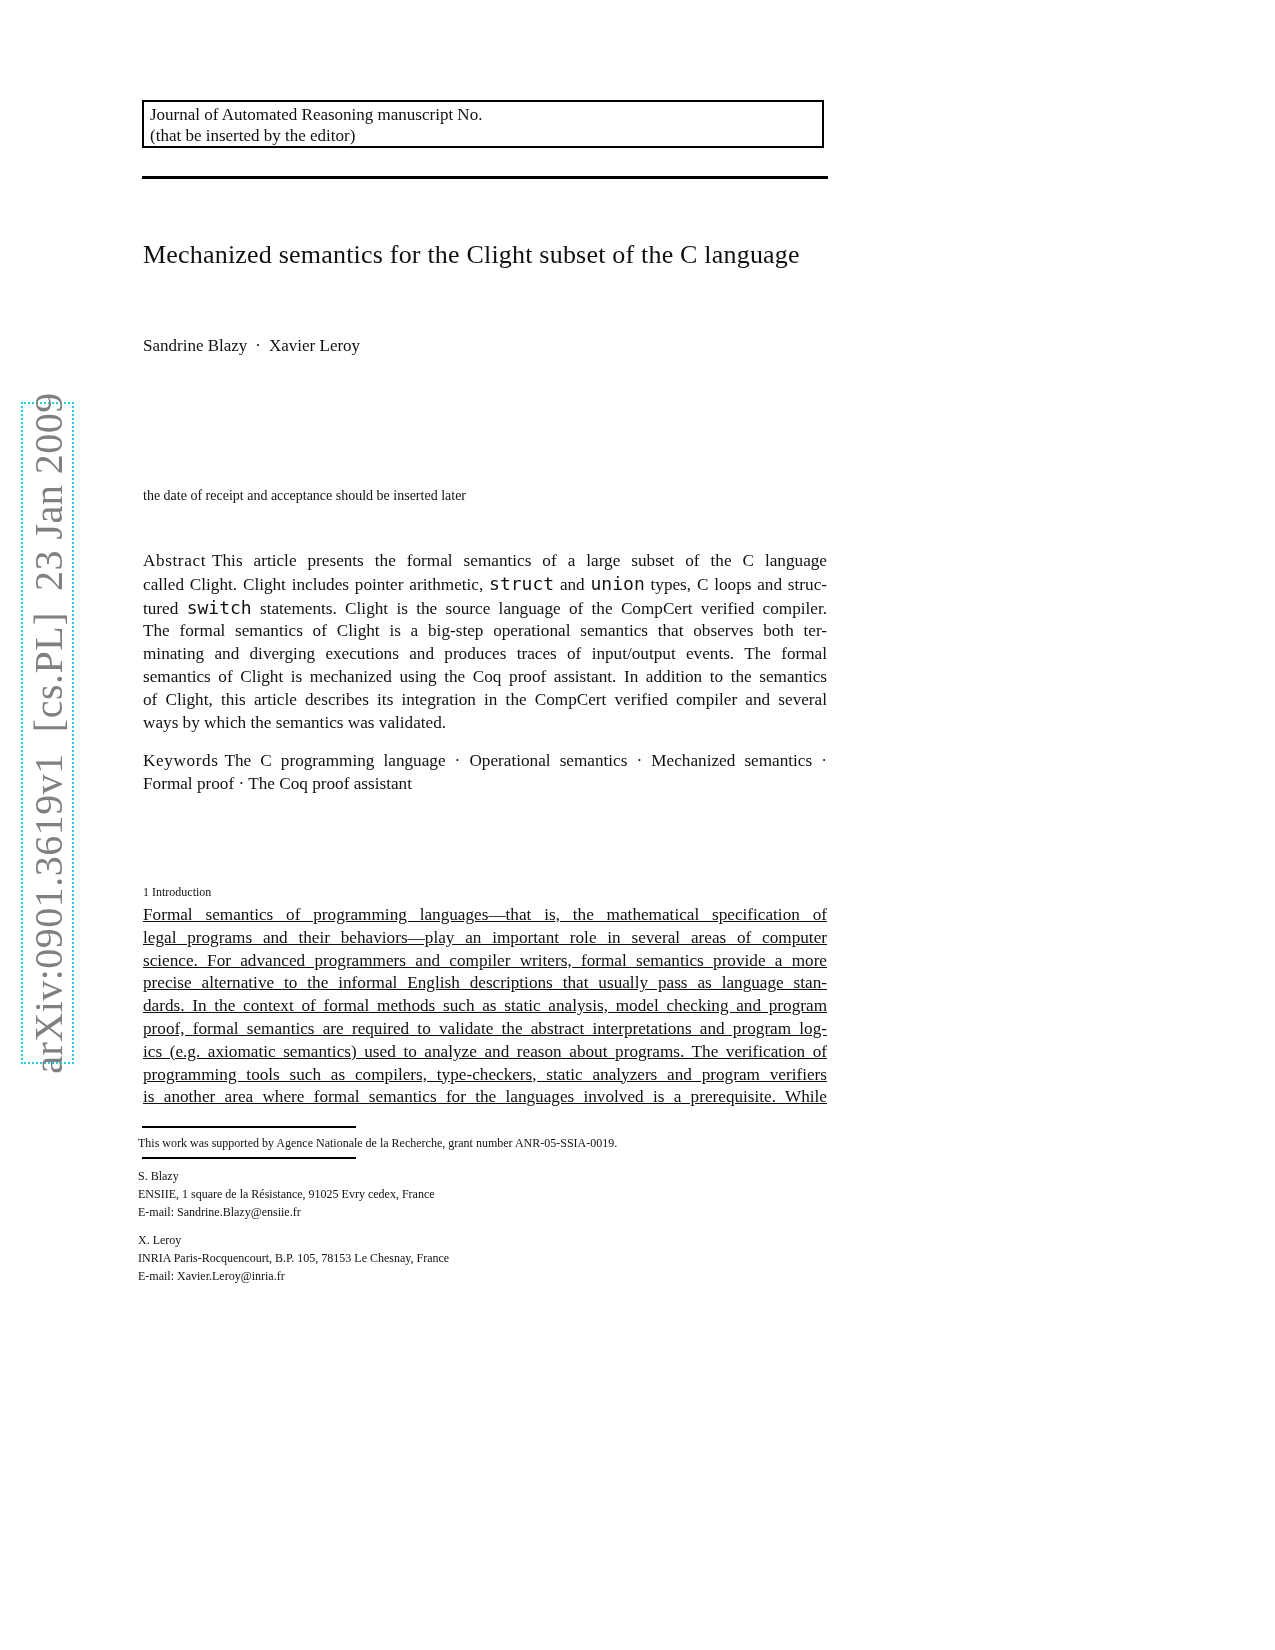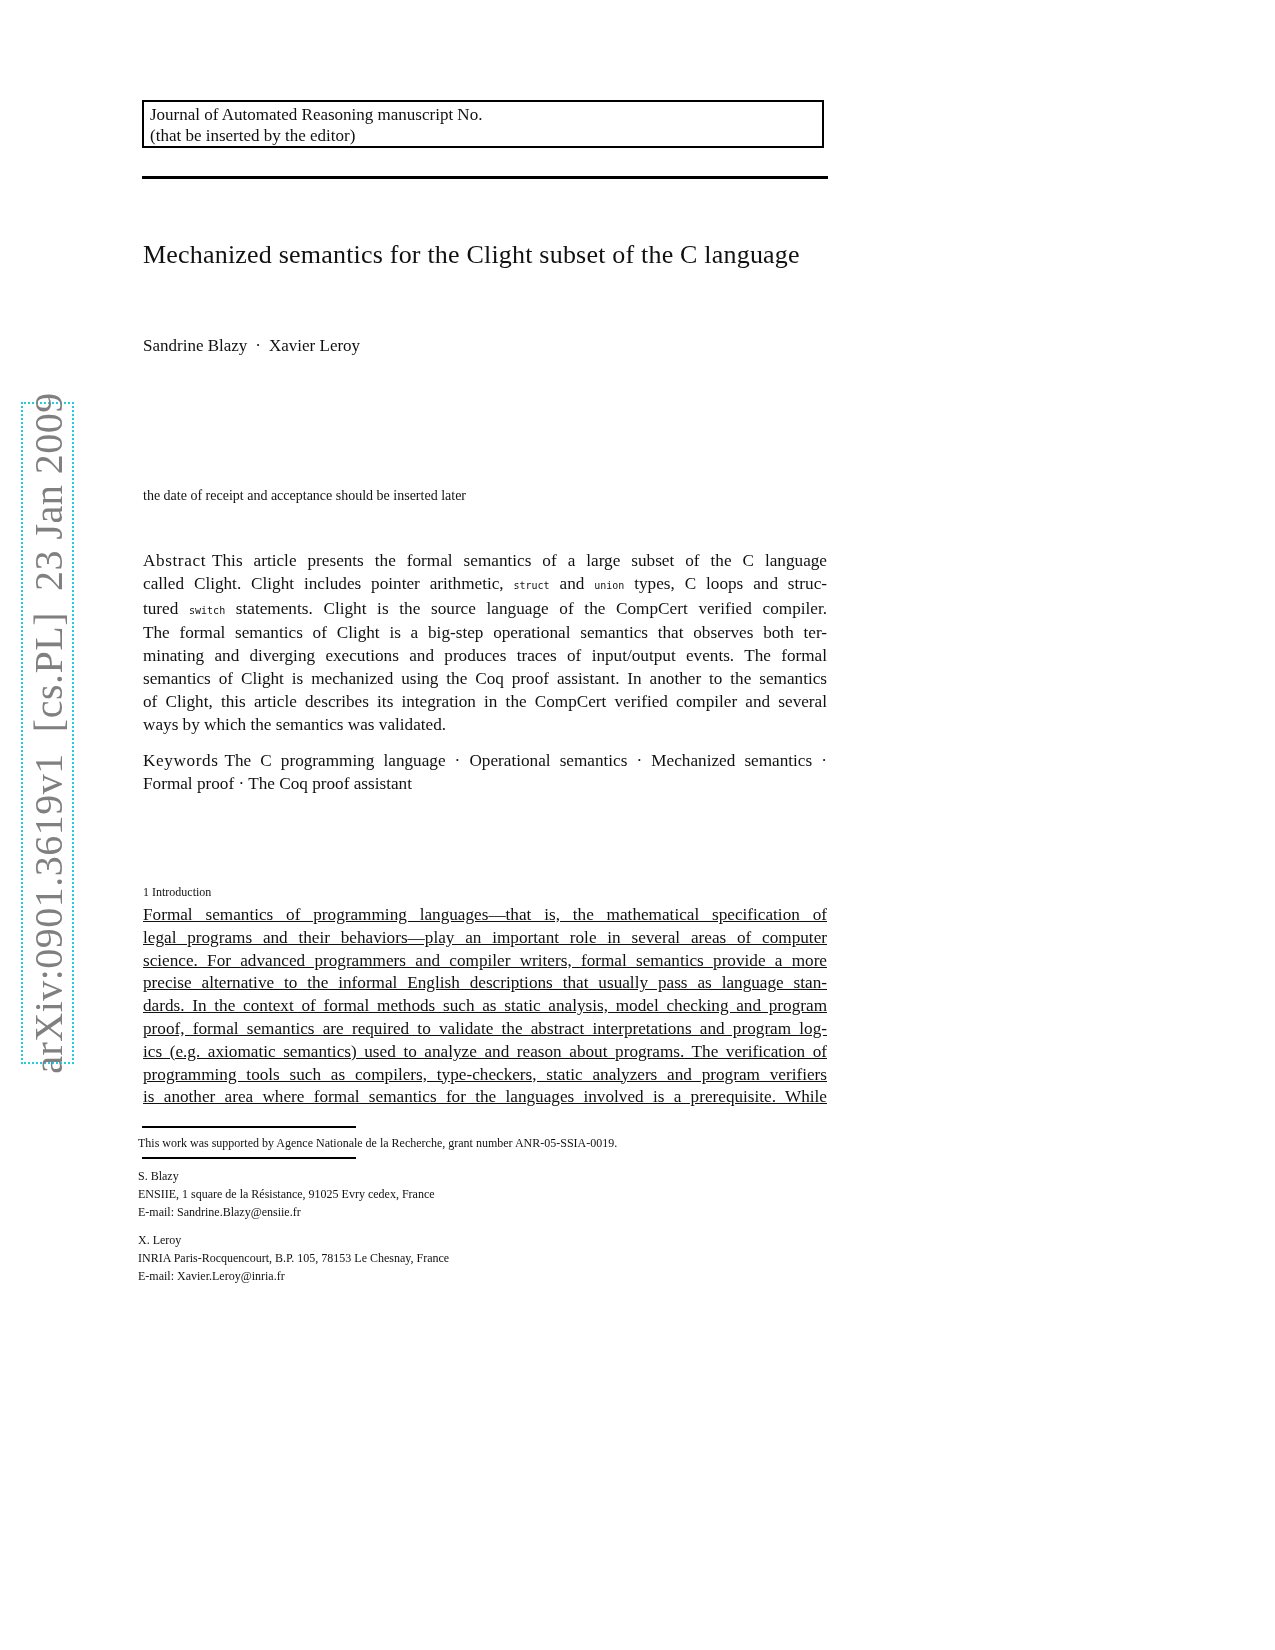--- a/index.html
+++ b/index.html
@@ -10,21 +10,21 @@
                  box-sizing:border-box; padding:2px 6px; font-size:17px; line-height:21px; }
   .rule-top { left:142px; top:176px; width:686px; height:3px; background:#000; }
   .title { left:143px; top:240px; font-size:26px; letter-spacing:0.2px; white-space:nowrap; }
   .authors { left:143px; top:296px; font-size:17px; white-space:nowrap;margin-top:40px; }
   .authors .sep { margin:0 8px; }
   .date-note { left:143px; top:488px; font-size:14px; white-space:nowrap; }
   .para { left:143px; width:684px; font-size:17.2px; line-height:22.8px; text-align:justify; }
   .para .lbl { letter-spacing:0.6px; margin-right:6px; }
   .para .line { display:block; text-align:justify; text-align-last:justify; white-space:nowrap; }
   .para .line.last { text-align-last:left; }
-  code { font-family:"DejaVu Sans Mono","Liberation Mono",monospace; font-size:10px; }
+  code { font-family:"DejaVu Sans Mono","Liberation Mono",monospace; font-size:18px; }
   .abstract { top:550px; }
   .keywords { top:750px; }
   .section-heading { left:143px; top:885px; font-size:12px; white-space:nowrap; }
   .intro { top:904px;text-decoration:underline; }
   .fn-rule { left:142px; height:2px; width:214px; background:#000; }
   .fn-text { left:138px; font-size:12px; line-height:18px; white-space:nowrap; }
   .arxiv { left:21px; top:402px; width:53px; height:662px; border:2px dotted #19d0e0;
            box-sizing:border-box; }
   .arxiv-label { position:absolute; left:50%; top:50%; transform:translate(-50%,-50%) rotate(-90deg);
                  white-space:nowrap; font-size:40px; color:#808080; letter-spacing:0.5px; }
@@ -48,21 +48,21 @@
 </div>
 
 <div class="abs date-note">the date of receipt and acceptance should be inserted later</div>
 
 <div class="abs para abstract">
   <span class="line"><span class="lbl">Abstract</span><span>This article presents the formal semantics of a large subset of the C language</span></span>
   <span class="line"><span>called Clight. Clight includes pointer arithmetic, </span><code>struct</code><span> and </span><code>union</code><span> types, C loops and struc-</span></span>
   <span class="line"><span>tured </span><code>switch</code><span> statements. Clight is the source language of the CompCert verified compiler.</span></span>
   <span class="line">The formal semantics of Clight is a big-step operational semantics that observes both ter-</span>
   <span class="line">minating and diverging executions and produces traces of input/output events. The formal</span>
-  <span class="line">semantics of Clight is mechanized using the Coq proof assistant. In another to the semantics</span>
+  <span class="line">semantics of Clight is mechanized using the Coq proof assistant. In addition to the semantics</span>
   <span class="line">of Clight, this article describes its integration in the CompCert verified compiler and several</span>
   <span class="line last">ways by which the semantics was validated.</span>
 </div>
 
 <div class="abs para keywords">
   <span class="line"><span class="lbl">Keywords</span><span>The C programming language · Operational semantics · Mechanized semantics ·</span></span>
   <span class="line last">Formal proof · The Coq proof assistant</span>
 </div>
 
 <div class="abs section-heading">1 Introduction</div>

